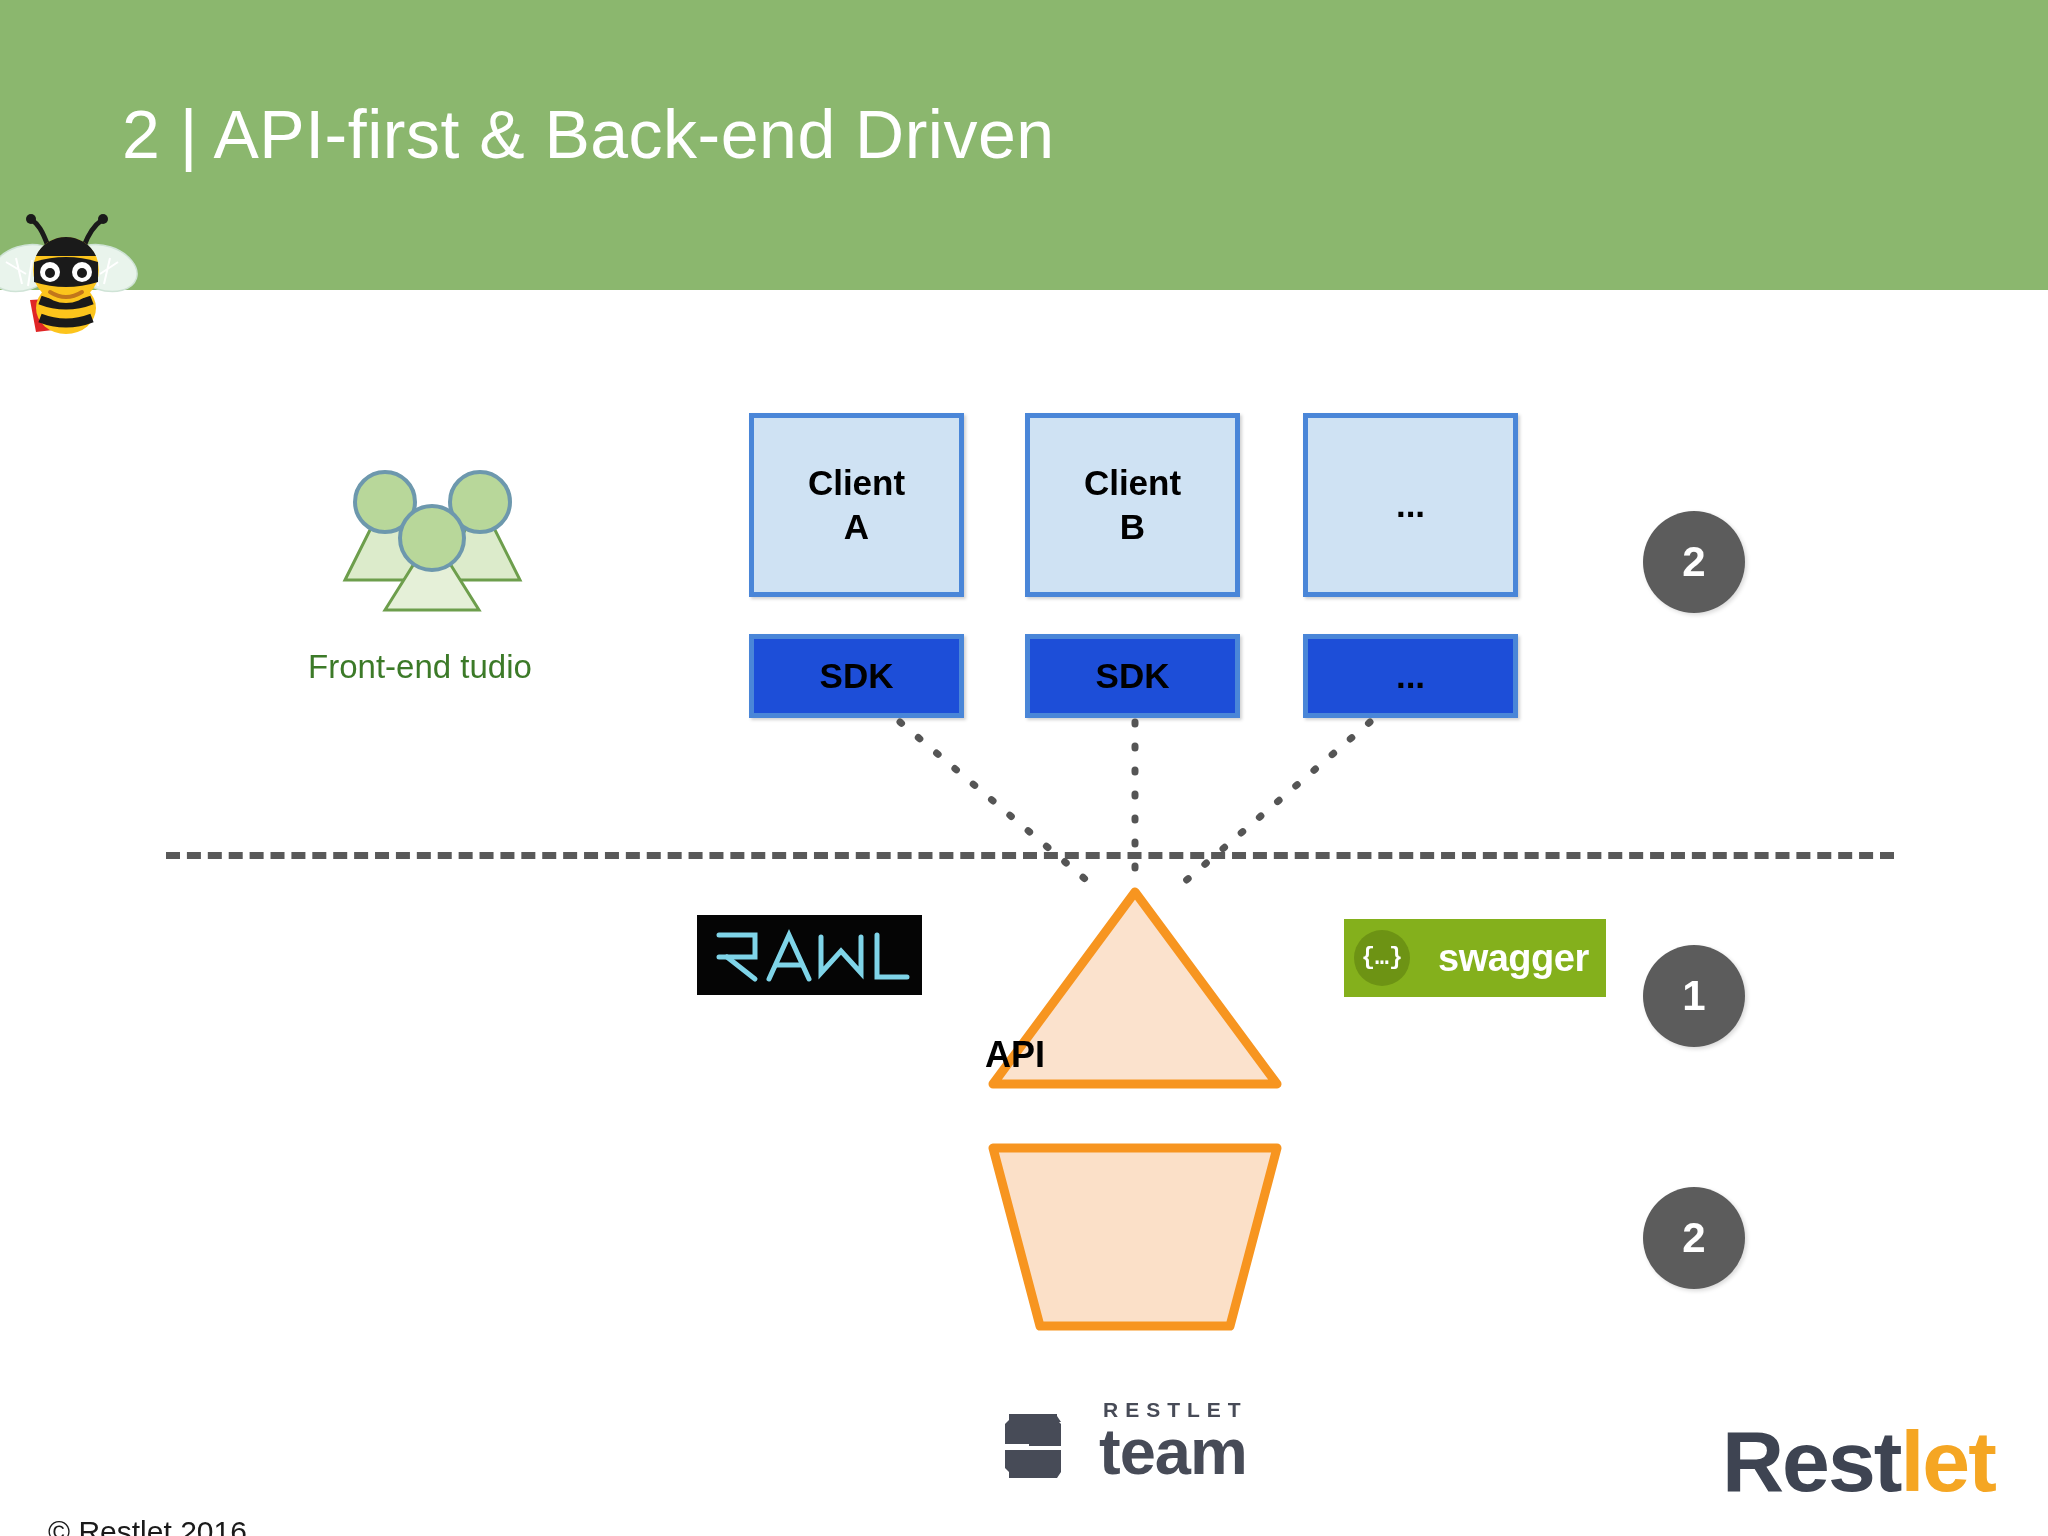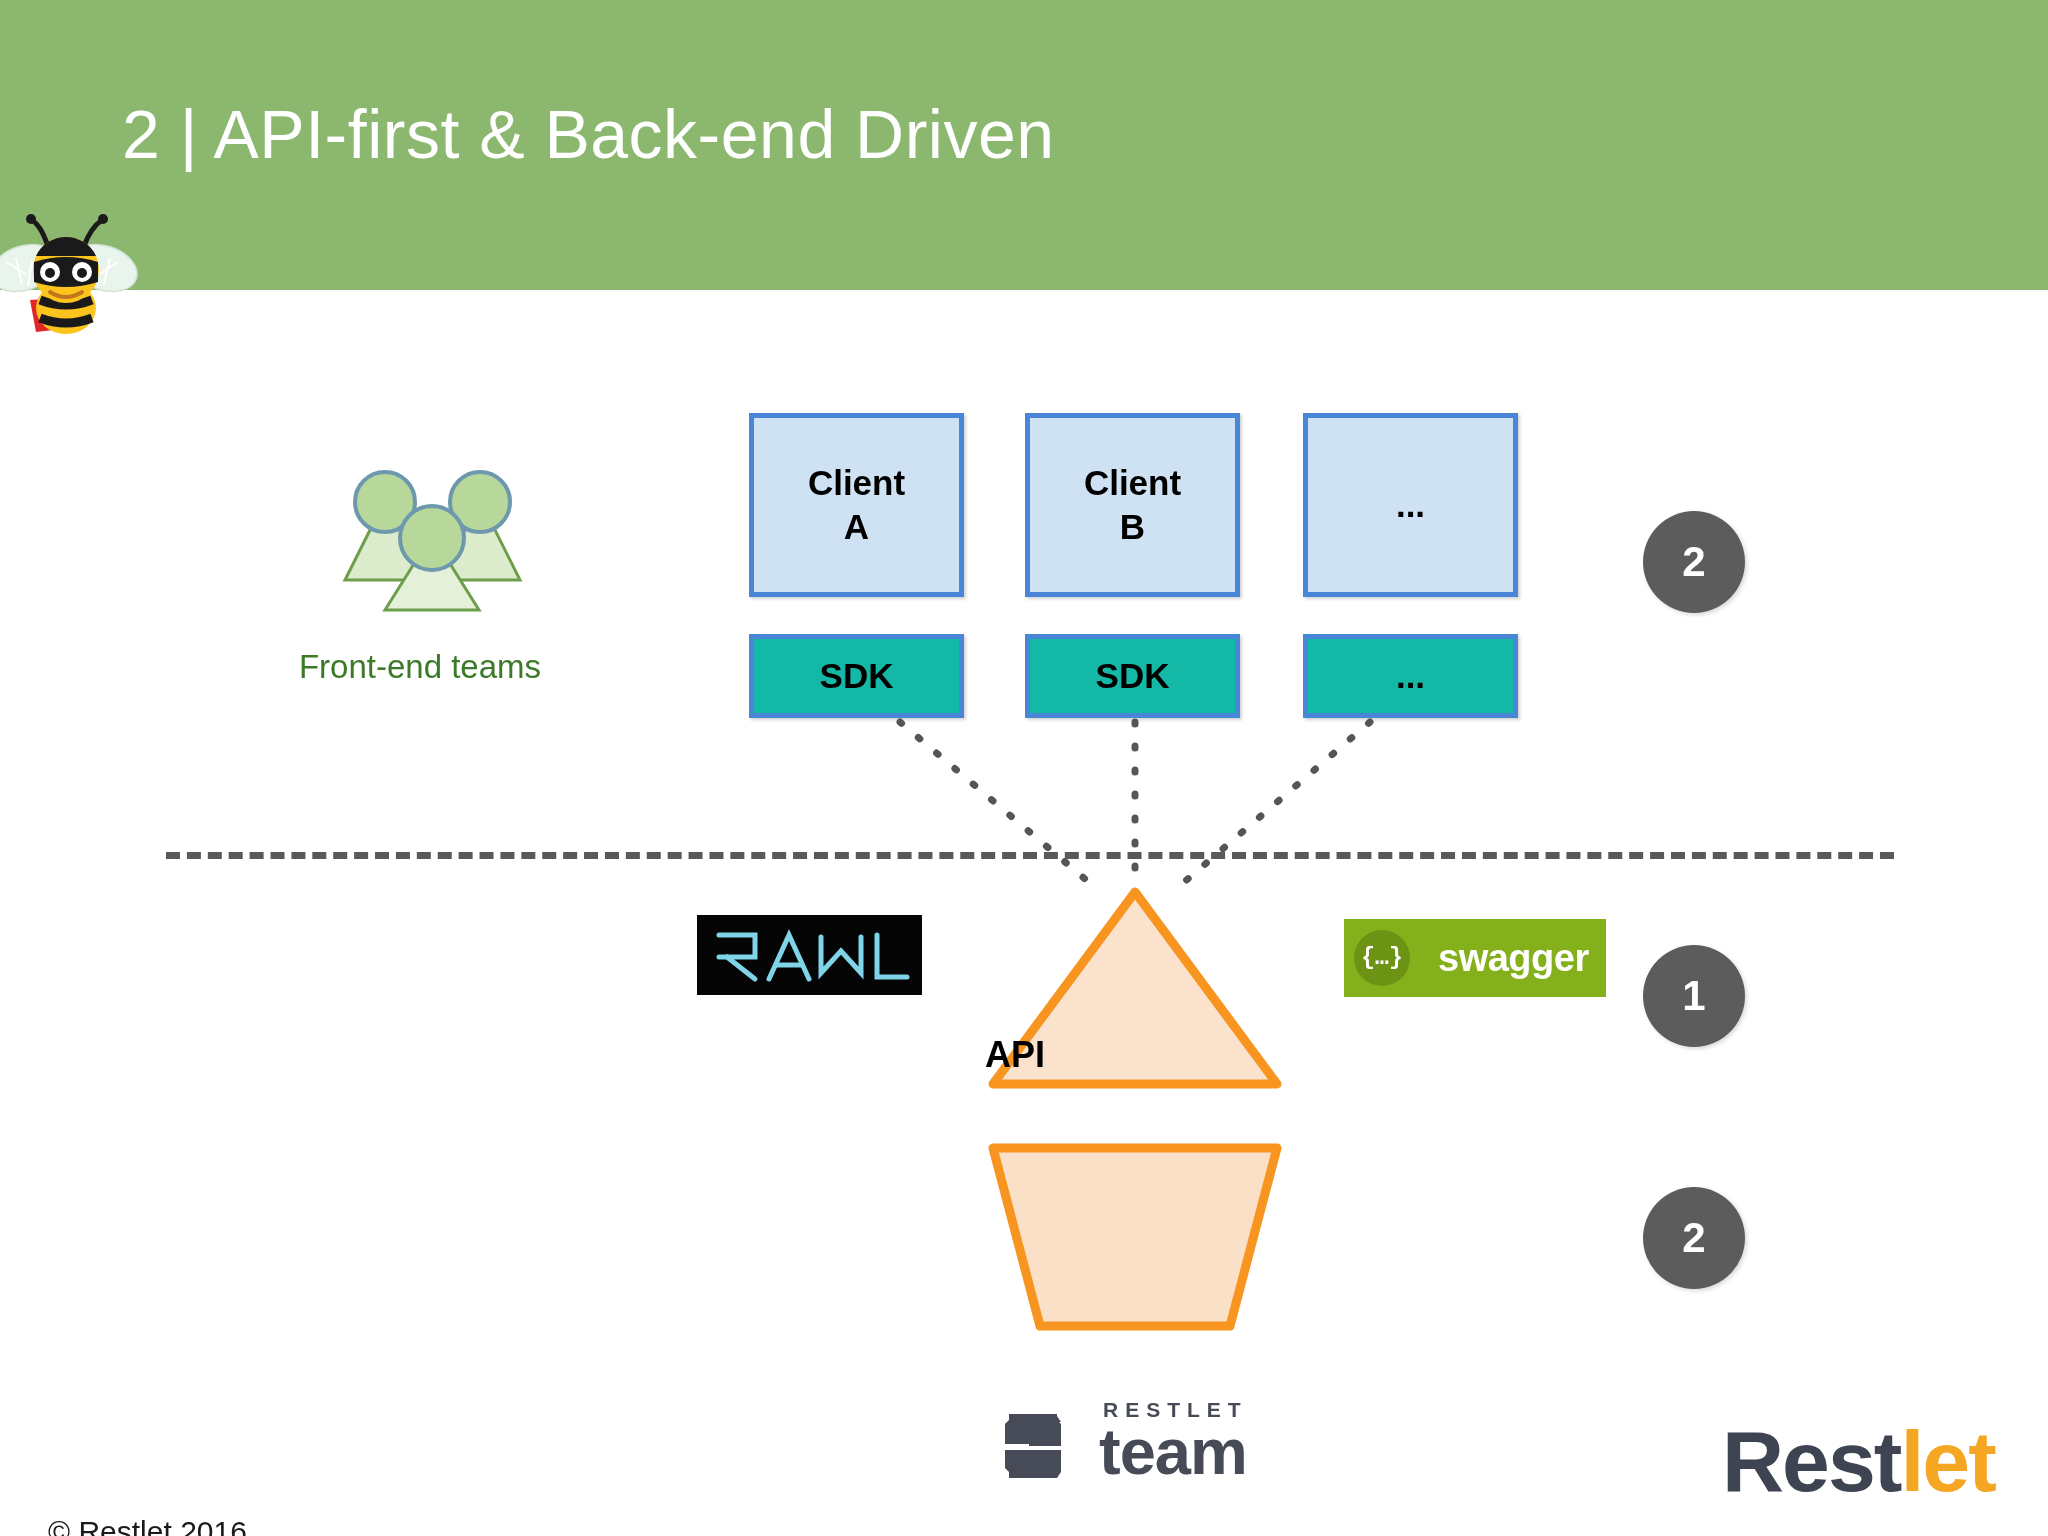--- a/index.html
+++ b/index.html
@@ -90,21 +90,21 @@
     text-align: center;
     font-size: 35px;
     font-weight: bold;
     color: #000000;
     line-height: 1.25;
   }
   .sdk-box {
     position: absolute;
     width: 215px;
     height: 84px;
-    background: #14b8a6;
+    background: #1d4ed8;
     border: 5px solid #4a86d8;
     box-sizing: border-box;
     box-shadow: 2px 2px 3px rgba(0,0,0,0.18);
     display: flex;
     align-items: center;
     justify-content: center;
     font-size: 35px;
     font-weight: bold;
     color: #000000;
   }
@@ -343,21 +343,21 @@
 
       <path d="M90 120 L130 40 L170 120 Z" fill="#dcebcb" stroke="#6d9e4c" stroke-width="3"></path>
       <circle cx="130" cy="42" r="30" fill="#b8d79a" stroke="#6d98ad" stroke-width="4"></circle>
 
       <path d="M185 120 L225 40 L265 120 Z" fill="#dcebcb" stroke="#6d9e4c" stroke-width="3"></path>
       <circle cx="225" cy="42" r="30" fill="#b8d79a" stroke="#6d98ad" stroke-width="4"></circle>
 
       <path d="M130 150 L177 75 L224 150 Z" fill="#e5f0d8" stroke="#6d9e4c" stroke-width="3"></path>
       <circle cx="177" cy="78" r="32" fill="#b8d79a" stroke="#6d98ad" stroke-width="4"></circle>
     </svg>
-    <div class="people-label">Front-end teams</div>
+    <div class="people-label">Front-end tudio</div>
   </div>
 
 
   <div id="client-a" class="client-box">
     <span><span>Client</span><br><span>A</span></span>
   </div>
   <div id="client-b" class="client-box">
     <span><span>Client</span><br><span>B</span></span>
   </div>
   <div id="client-c" class="client-box">

